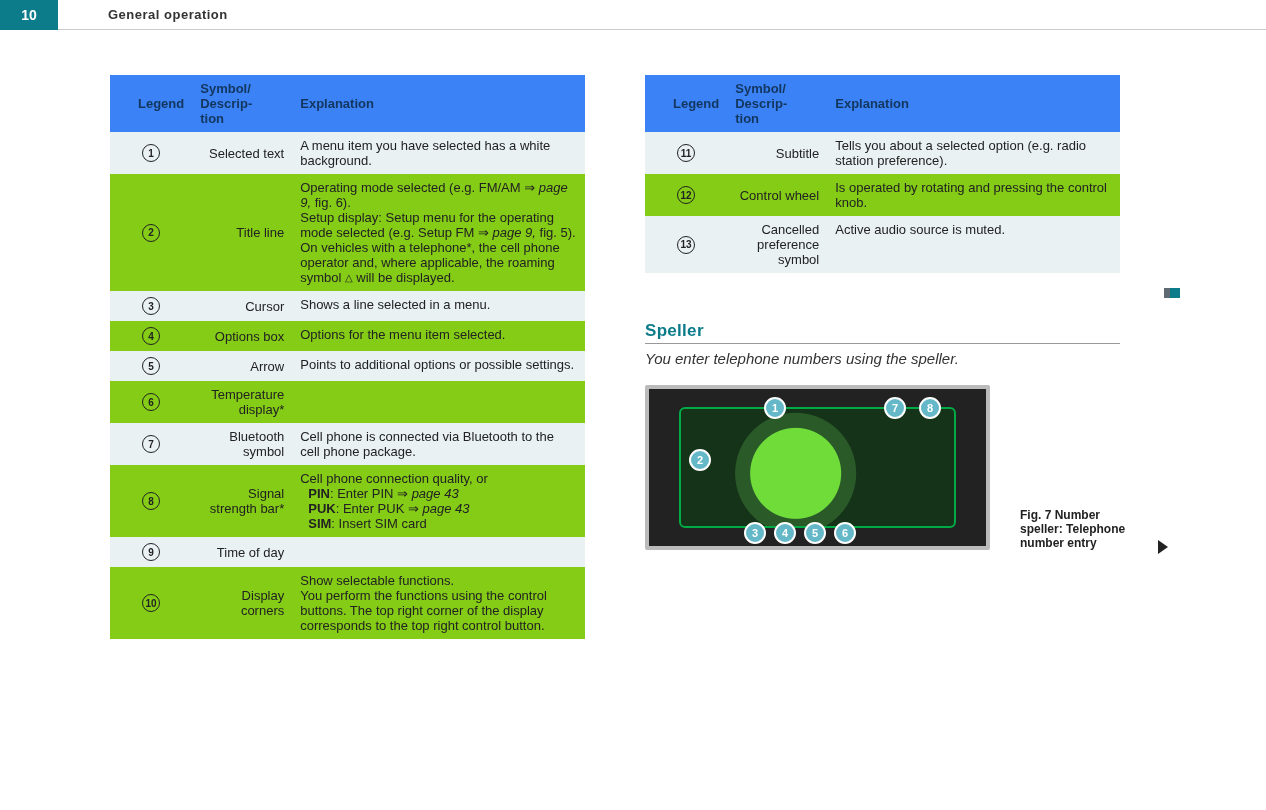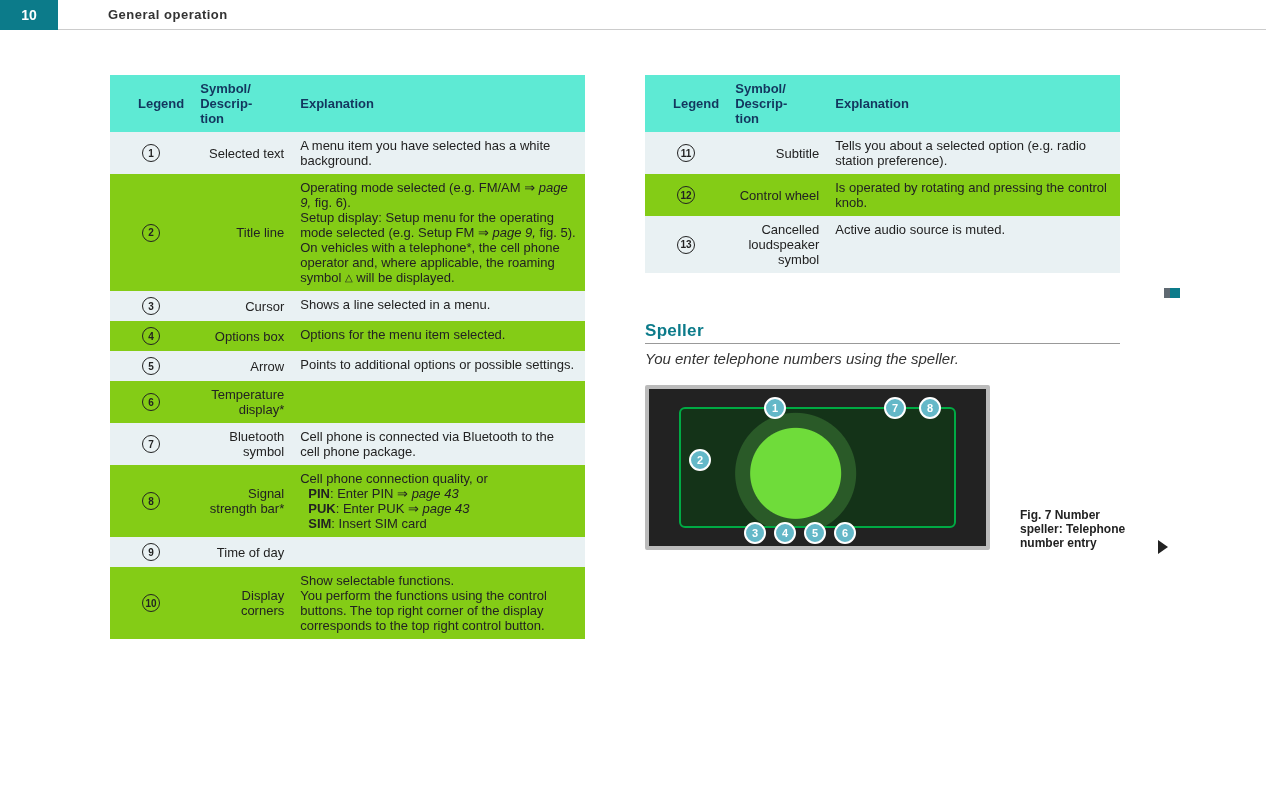--- a/index.html
+++ b/index.html
@@ -44,21 +44,21 @@
   }
   .col {
     width: 475px;
   }
   table {
     border-collapse: collapse;
     width: 100%;
     font-size: 13px;
   }
   thead th {
-    background: #5eead4;
+    background: #3b82f6;
     color: #13365e;
     font-weight: bold;
     text-align: left;
     padding: 6px 8px;
     vertical-align: middle;
   }
   thead th:nth-child(1) { width: 70px; padding-left: 28px; }
   thead th:nth-child(2) { width: 100px; }
   tbody td {
     padding: 6px 8px;
@@ -257,21 +257,21 @@
             <td class="symbol-cell">Subtitle</td>
             <td class="expl">Tells you about a selected option (e.g. radio station preference).</td>
           </tr>
           <tr class="even">
             <td class="legend-cell"><span class="circ">12</span></td>
             <td class="symbol-cell">Control wheel</td>
             <td class="expl">Is operated by rotating and pressing the control knob.</td>
           </tr>
           <tr class="odd">
             <td class="legend-cell"><span class="circ">13</span></td>
-            <td class="symbol-cell">Cancelled loudspeaker symbol</td>
+            <td class="symbol-cell">Cancelled preference symbol</td>
             <td class="expl">Active audio source is muted.</td>
           </tr>
         </tbody>
     </table>
 
     <div class="section-heading">Speller</div>
     <div class="section-sub">You enter telephone numbers using the speller.</div>
 
     <div class="figure-row">
       <div class="fake-fig">

